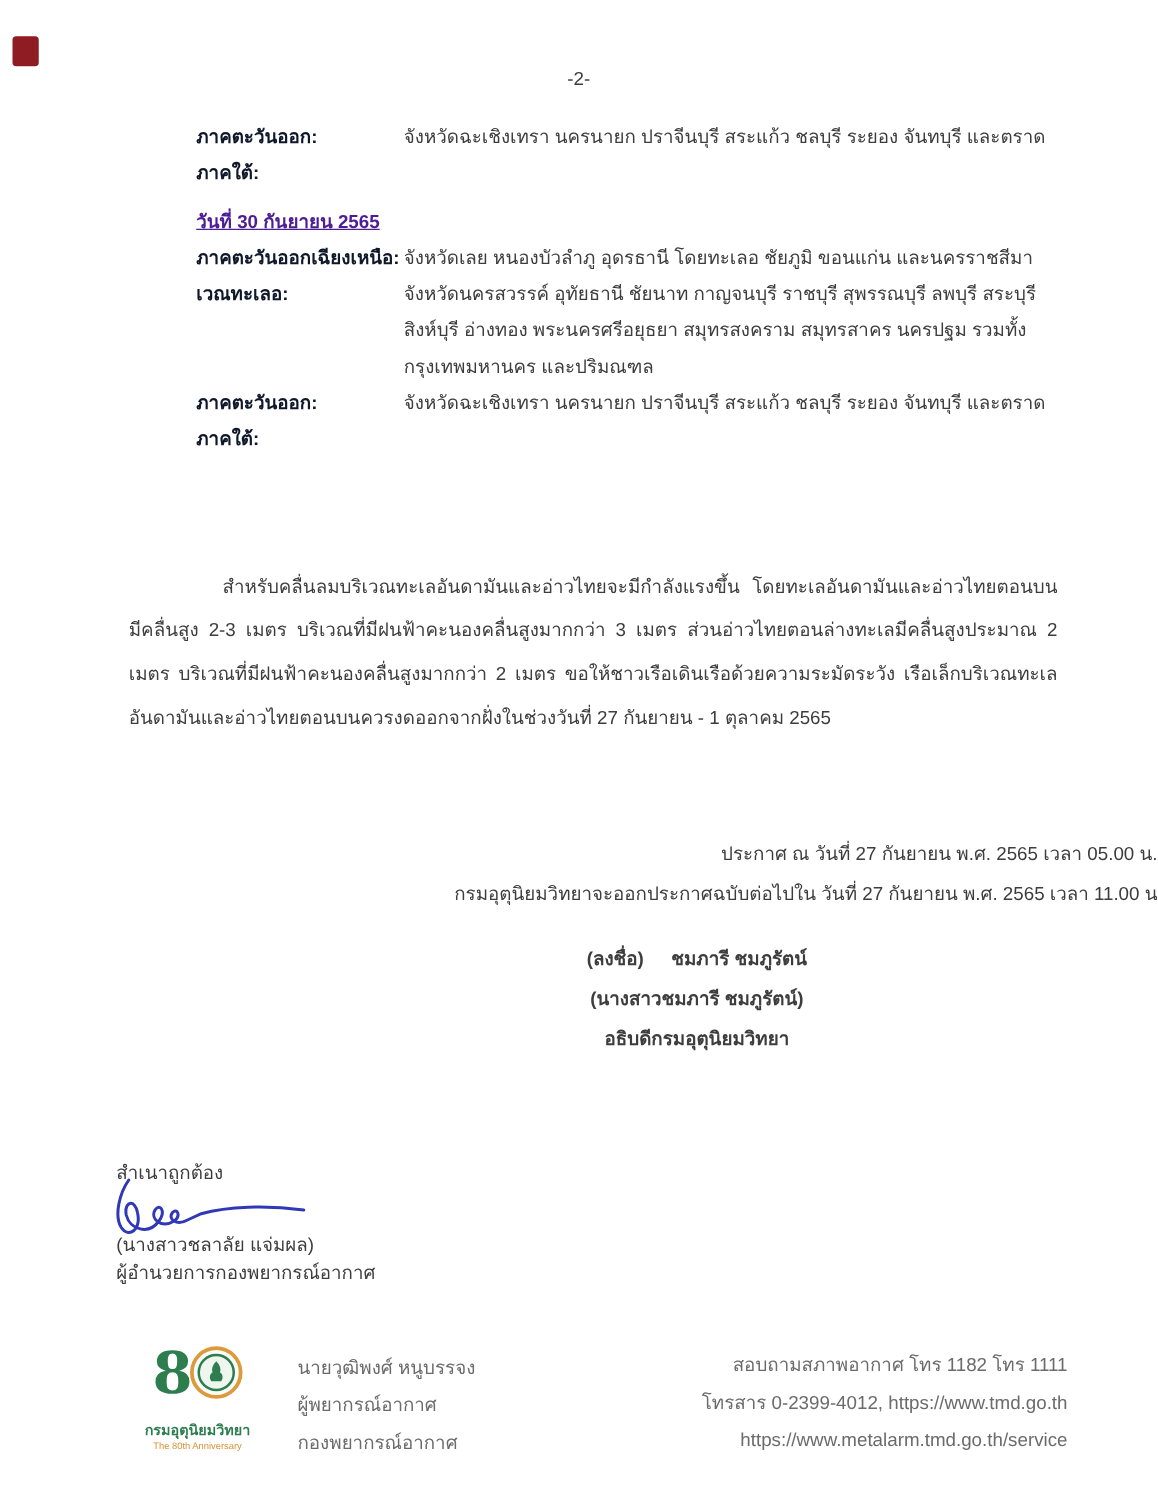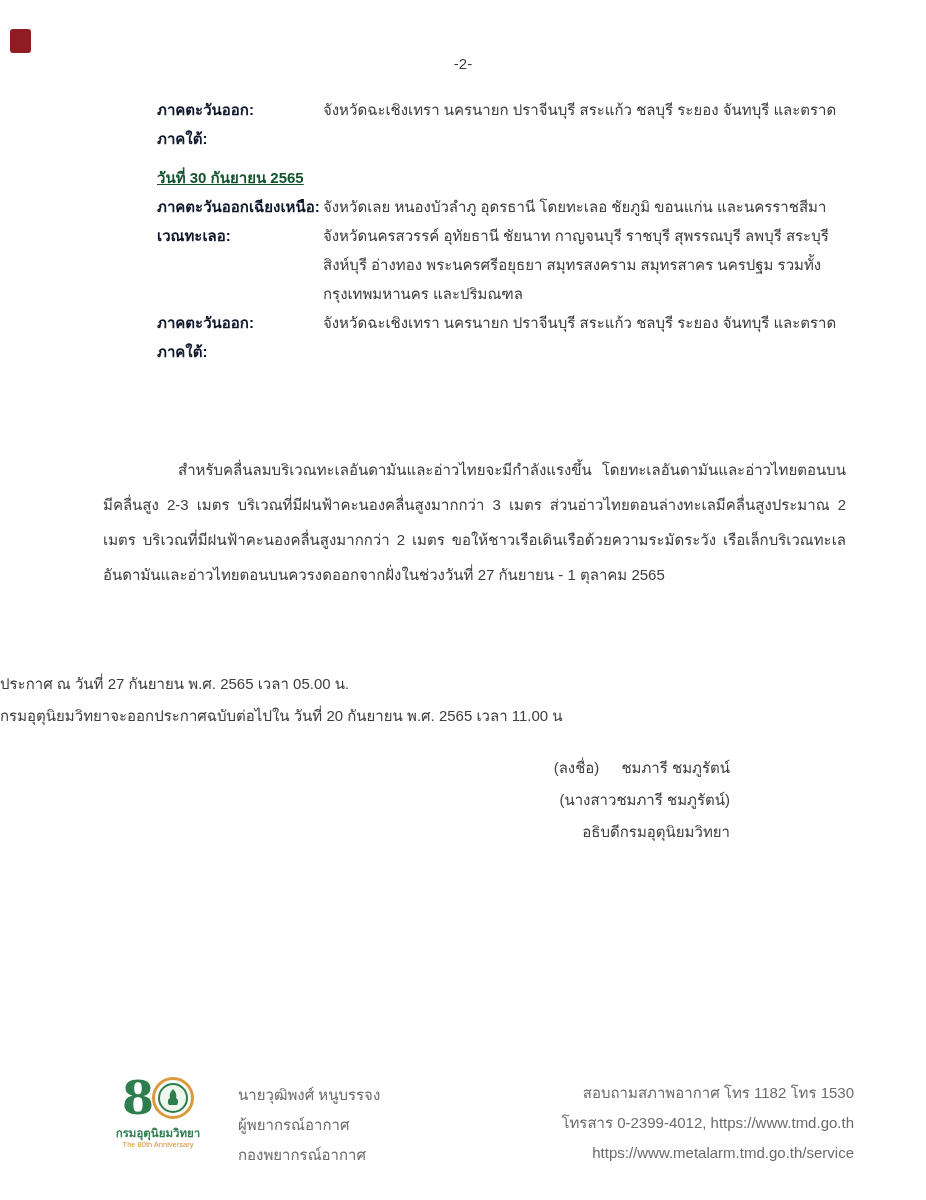--- a/index.html
+++ b/index.html
@@ -14,48 +14,48 @@
   }
   
   .red-marker{position:absolute;left:10px;top:29px;width:21px;height:24px;background:#8e1c22;border-radius:3px;}
   .page-number{position:absolute;top:55px;left:0;right:0;text-align:center;color:#3d3d3d;}
 
   
   .regions{position:absolute;top:95px;left:103px;right:80px;line-height:29px;}
   .rrow{display:flex;margin-left:54px;}
   .rlabel{width:166px;flex-shrink:0;font-weight:bold;color:#0f172a;}
   .rvalue{flex:1;}
-  .date-heading{margin-left:54px;margin-top:10px;font-weight:bold;text-decoration:underline;color:#14532d;}
+  .date-heading{margin-left:54px;margin-top:10px;font-weight:bold;text-decoration:underline;color:#4c1d95;}
 
   
   .paras{position:absolute;top:452px;left:103px;right:80px;text-align:justify;}
   .para{line-height:35px;text-indent:75px;margin:0;}
   .para.second{line-height:33px;margin-top:10px;}
 
   
-  .announce{position:absolute;top:668px;left:0;right:0;text-align:left;line-height:32px;}
+  .announce{position:absolute;top:668px;left:0;right:0;text-align:right;line-height:32px;}
 
   
-  .signatory{position:absolute;top:752px;left:385px;width:345px;text-align:right;line-height:32px;}
+  .signatory{position:absolute;top:752px;left:385px;width:345px;text-align:center;line-height:32px;font-weight:bold;}
   .sig-prefix{margin-right:22px;}
 
   
   .certify{position:absolute;top:928px;left:93px;width:300px;}
   .certify-label{line-height:22px;}
   .certify-name{margin-top:36px;line-height:22px;}
   .certify-pos{line-height:22px;}
   .hand-signature{position:absolute;left:-6px;top:10px;pointer-events:none;}
 
   
   .footer{position:absolute;top:1072px;left:0;right:0;display:flex;align-items:flex-start;padding-left:100px;padding-right:72px;box-sizing:border-box;color:#6b6b6b;}
   .logo{width:116px;display:flex;flex-direction:column;align-items:center;}
   .logo-row{display:flex;align-items:center;height:52px;}
   .logo-digit{font-size:46px;font-weight:bold;color:#2e7d4f;font-family:"DejaVu Serif",serif;line-height:52px;}
   .seal{width:42px;height:42px;border:3px solid #dd9a3c;border-radius:50%;margin-left:-2px;background:#f9fcf8;display:flex;align-items:center;justify-content:center;box-sizing:border-box;}
-  .logo-org{color:#2e7d4f;font-weight:bold;font-size:11.5px;margin-top:3px;line-height:13px;}
+  .logo-org{color:#2e7d4f;font-weight:bold;font-size:11.5px;margin-top:15px;line-height:13px;}
   .logo-anniv{color:#d98f35;font-size:7.5px;line-height:9px;}
   .forecaster{margin-left:22px;line-height:30px;padding-top:8px;}
   .contact{margin-left:auto;text-align:right;line-height:30px;padding-top:6px;}
 </style>
 </head>
 <body>
 
 <div class="page">
 
   <div class="red-marker"></div>
@@ -89,31 +89,39 @@
       <span class="rlabel">ภาคใต้:</span>
     </div>
   </div>
 
   <div class="paras">
     <p class="para">สำหรับคลื่นลมบริเวณทะเลอันดามันและอ่าวไทยจะมีกำลังแรงขึ้น โดยทะเลอันดามันและอ่าวไทยตอนบนมีคลื่นสูง 2-3 เมตร บริเวณที่มีฝนฟ้าคะนองคลื่นสูงมากกว่า 3 เมตร ส่วนอ่าวไทยตอนล่างทะเลมีคลื่นสูงประมาณ 2 เมตร บริเวณที่มีฝนฟ้าคะนองคลื่นสูงมากกว่า 2 เมตร ขอให้ชาวเรือเดินเรือด้วยความระมัดระวัง เรือเล็กบริเวณทะเลอันดามันและอ่าวไทยตอนบนควรงดออกจากฝั่งในช่วงวันที่ 27 กันยายน - 1 ตุลาคม 2565</p>
   </div>
 
   <div class="announce">
     <div>ประกาศ ณ วันที่ 27 กันยายน พ.ศ. 2565 เวลา 05.00 น.</div>
-    <div>กรมอุตุนิยมวิทยาจะออกประกาศฉบับต่อไปใน วันที่ 20 กันยายน พ.ศ. 2565 เวลา 11.00 น</div>
+    <div>กรมอุตุนิยมวิทยาจะออกประกาศฉบับต่อไปใน วันที่ 27 กันยายน พ.ศ. 2565 เวลา 11.00 น</div>
   </div>
 
   <div class="signatory">
     <div>
       <span class="sig-prefix">(ลงชื่อ)</span><span>ชมภารี ชมภูรัตน์</span>
     </div>
     <div>(นางสาวชมภารี ชมภูรัตน์)</div>
     <div>อธิบดีกรมอุตุนิยมวิทยา</div>
   </div>
 
+  <div class="certify">
+    <div class="certify-label">สำเนาถูกต้อง</div>
+    <svg class="hand-signature" width="170" height="58" viewBox="0 0 170 58">
+      <path d="M16,6 C9,16 4,34 10,44 C16,53 26,46 23,32 C21,21 12,23 14,34 C17,46 32,50 40,39 C46,31 41,24 37,30 C33,37 42,45 52,39 C58,35 55,28 51,32 C47,37 54,43 63,38 L74,33 C95,27 126,26 156,30" stroke="#3038b8" fill="none" stroke-width="2.4" stroke-linecap="round"></path>
+    </svg>
+    <div class="certify-name">(นางสาวชลาลัย แจ่มผล)</div>
+    <div class="certify-pos">ผู้อำนวยการกองพยากรณ์อากาศ</div>
+  </div>
 
   <div class="footer">
     <div class="logo">
       <div class="logo-row">
         <span class="logo-digit">8</span>
         <span class="seal">
           <svg width="32" height="32" viewBox="0 0 32 32">
             <circle cx="16" cy="16" r="14" fill="#eef6ee" stroke="#2e7d4f" stroke-width="2"></circle>
             <path d="M16,7 C13,10 12,13 13,16 C11,17 10,20 12,23 L20,23 C22,20 21,17 19,16 C20,13 19,10 16,7 Z" fill="#2e7d4f"></path>
           </svg>
@@ -123,19 +131,19 @@
       <div class="logo-anniv">The 80th Anniversary</div>
     </div>
 
     <div class="forecaster">
       <div>นายวุฒิพงศ์ หนูบรรจง</div>
       <div>ผู้พยากรณ์อากาศ</div>
       <div>กองพยากรณ์อากาศ</div>
     </div>
 
     <div class="contact">
-      <div>สอบถามสภาพอากาศ โทร 1182 โทร 1530</div>
+      <div>สอบถามสภาพอากาศ โทร 1182 โทร 1111</div>
       <div>โทรสาร 0-2399-4012, https://www.tmd.go.th</div>
       <div>https://www.metalarm.tmd.go.th/service</div>
     </div>
   </div>
 
 </div>
 
 </body></html>

